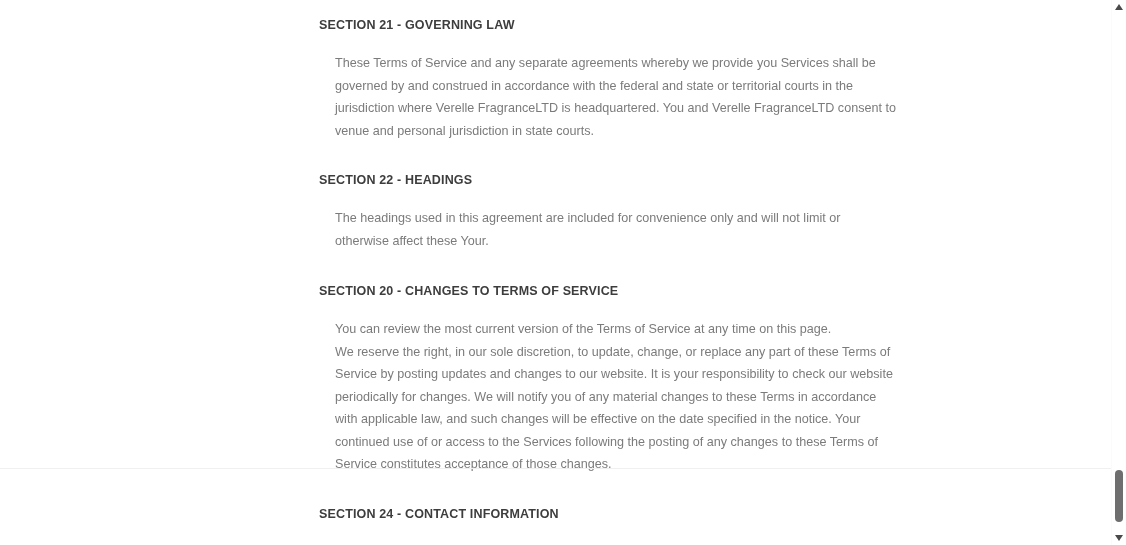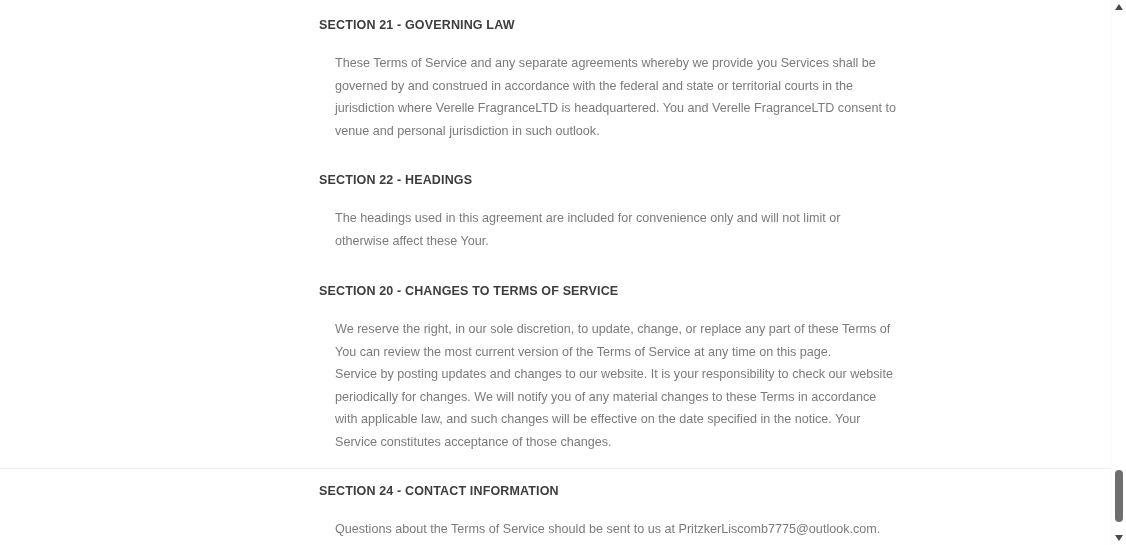--- a/index.html
+++ b/index.html
@@ -158,44 +158,45 @@
 <div class="page">
 
   <div class="content">
 
     <div class="section">
       <p class="section-heading">SECTION 21 - GOVERNING LAW</p>
       <div class="section-body">
         <span class="ln">These Terms of Service and any separate agreements whereby we provide you Services shall be</span>
         <span class="ln">governed by and construed in accordance with the federal and state or territorial courts in the</span>
         <span class="ln">jurisdiction where Verelle FragranceLTD is headquartered. You and Verelle FragranceLTD consent to</span>
-        <span class="ln">venue and personal jurisdiction in such outlook.</span>
+        <span class="ln">venue and personal jurisdiction in state courts.</span>
       </div>
     </div>
 
     <div class="spacer-21"></div>
 
     <div class="section">
       <p class="section-heading">SECTION 22 - HEADINGS</p>
       <div class="section-body">
         <span class="ln">The headings used in this agreement are included for convenience only and will not limit or</span>
         <span class="ln">otherwise affect these Your.</span>
       </div>
     </div>
 
     <div class="spacer-22"></div>
 
     <div class="section">
       <p class="section-heading">SECTION 20 - CHANGES TO TERMS OF SERVICE</p>
       <div class="section-body">
+        <span class="ln">You can review the most current version of the Terms of Service at any time on this page.</span>
         <span class="ln">We reserve the right, in our sole discretion, to update, change, or replace any part of these Terms of</span>
-        <span class="ln">You can review the most current version of the Terms of Service at any time on this page.</span>
         <span class="ln">Service by posting updates and changes to our website. It is your responsibility to check our website</span>
         <span class="ln">periodically for changes. We will notify you of any material changes to these Terms in accordance</span>
         <span class="ln">with applicable law, and such changes will be effective on the date specified in the notice. Your</span>
+        <span class="ln">continued use of or access to the Services following the posting of any changes to these Terms of</span>
         <span class="ln">Service constitutes acceptance of those changes.</span>
       </div>
     </div>
 
     <div class="spacer-23"></div>
 
     <div class="section">
       <p class="section-heading">SECTION 24 - CONTACT INFORMATION</p>
       <div class="section-body">
         <span class="ln">Questions about the Terms of Service should be sent to us at PritzkerLiscomb7775@outlook.com.</span>

